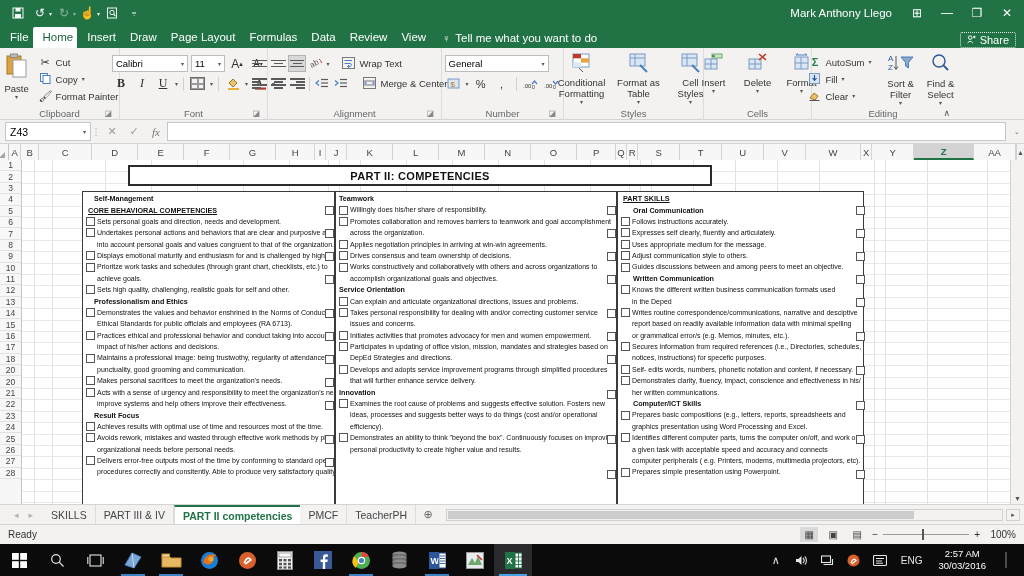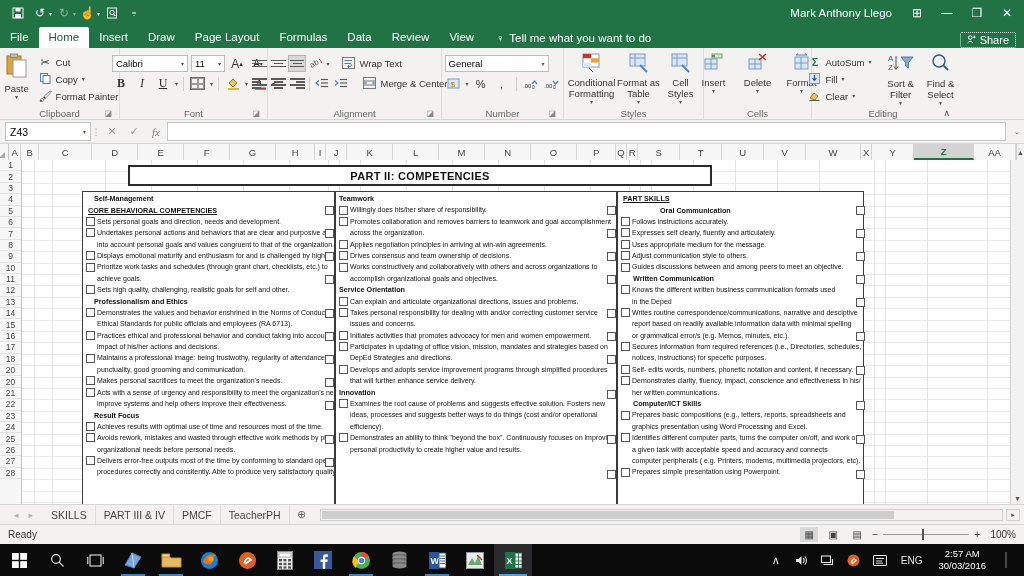--- a/index.html
+++ b/index.html
@@ -22,21 +22,21 @@
              color:#fff; font-size:12px; opacity:.95; }
   .qat-btn.dim { opacity:.45; }
   .qat-caret { font-size:6px; margin-left:-3px; opacity:.9; }
   .win-title { position:absolute; left:0; right:0; text-align:center; font-size:11.5px; pointer-events:none; }
   .title-right { margin-left:auto; display:flex; align-items:center; gap:0; padding-right:2px; }
   .acct { font-size:11.5px; padding-right:10px; white-space:nowrap; }
   .wbtn { width:30px; height:26px; display:flex; align-items:center; justify-content:center; font-size:12px; }
 
   
   .ribbon-tabs { height:22px; background:#217346; display:flex; align-items:flex-end; font-size:11.5px; color:#fff; flex:none; position:relative; }
-  .rtab { padding:3px 10px 4px 10px; line-height:14px; white-space:nowrap;text-align:right; }
+  .rtab { padding:3px 4px 4px 10px; line-height:14px; white-space:nowrap;text-align:right; }
   .rtab.active { background:#fff; color:#1b5e3a; border-radius:2px 2px 0 0; font-weight:400; }
   .tellme { display:flex; align-items:center; gap:5px; padding:3px 8px 4px 12px; }
   .bulb { font-size:11px; }
   .share { margin-left:auto; margin-right:8px; display:flex; align-items:center; gap:4px;
            border:1px dotted rgba(255,255,255,.85); padding:1px 6px; font-size:11px; border-radius:2px; }
 
   
   .ribbon { height:72px; background:#f3f2f1; border-bottom:1px solid #d4d4d4; display:flex; flex:none; position:relative; }
   .group { position:relative; display:flex; flex-direction:column; align-items:center;
            padding:2px 4px 0 4px; border-right:1px solid #dcdcdc; height:72px; }
@@ -485,21 +485,21 @@
           </div>
         </div>
       </div>
       <div class="group-label">
         <span>Number</span>
         <span class="dlg">◪</span>
       </div>
     </div>
 
     <div class="group" style="width:140px">
-      <div class="group-body" style="gap:1px">
+      <div class="group-body" style="gap:11px">
         <div class="bigbtn" style="width:48px">
           <span class="gly">
             <svg width="24" height="20" viewBox="0 0 24 20">
                 <rect x="3" y="1" width="16" height="13" fill="#fff" stroke="#7a9ac4"></rect>
                 <rect x="3" y="1" width="8" height="4.3" fill="#c0392b"></rect>
                 <rect x="11" y="5.3" width="8" height="4.3" fill="#e8a33d"></rect>
                 <rect x="3" y="9.6" width="8" height="4.4" fill="#dbe6f4"></rect>
                 <path d="M9 15 L13 19" stroke="#555"></path>
               </svg>
           </span>
@@ -976,21 +976,21 @@
                   <span class="txt">personal productivity to create higher value and results.</span>
                 </div>
               </div>
           </div>
 
           <div class="panel" style="left:595px; top:31px; width:247px; bottom:-2px;">
             <div id="right-content" style="padding:1px 0 0 1px">
                 <div class="rowline" style="padding-left: 4px;">
                   <span class="sec-hd">PART SKILLS</span>
                 </div>
-                <div class="rowline" style="padding-left: 14px; margin-left: 27px;">
+                <div class="rowline" style="padding-left: 14px;">
                   <span class="sub-hd">Oral Communication</span>
                 </div>
                 <div class="rowline" style="padding-left: 2px;">
                   <span class="cbox"></span>
                   <span class="txt">Follows instructions accurately.</span>
                 </div>
                 <div class="rowline" style="padding-left: 2px;">
                   <span class="cbox"></span>
                   <span class="txt">Expresses self clearly, fluently and articulately.</span>
                 </div>
@@ -1120,20 +1120,21 @@
     </div>
   </div>
 
   <div class="tabbar">
     <div class="navarrows">
       <span>◂</span>
       <span>▸</span>
     </div>
     <div class="stab">SKILLS</div>
     <div class="stab">PART III &amp; IV</div>
+    <div class="stab active">PART II competencies</div>
     <div class="stab">PMCF</div>
     <div class="stab">TeacherPH</div>
     <div class="addsheet">⊕</div>
     <div class="hscrollzone">
       <div class="hsb-track">
         <div class="hsb-thumb"></div>
       </div>
       <div class="hsb-end">▸</div>
     </div>
   </div>

